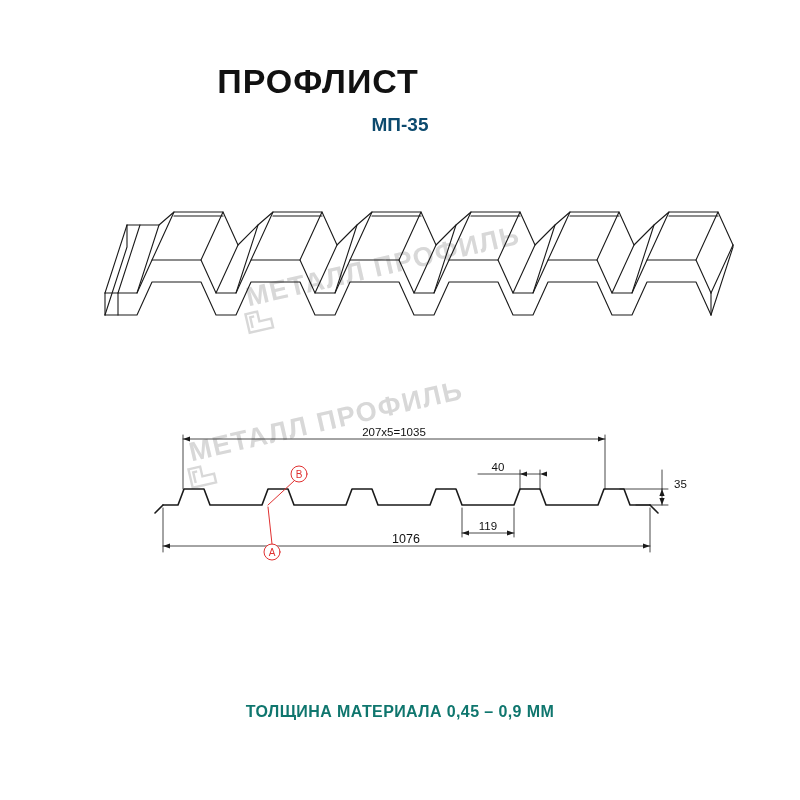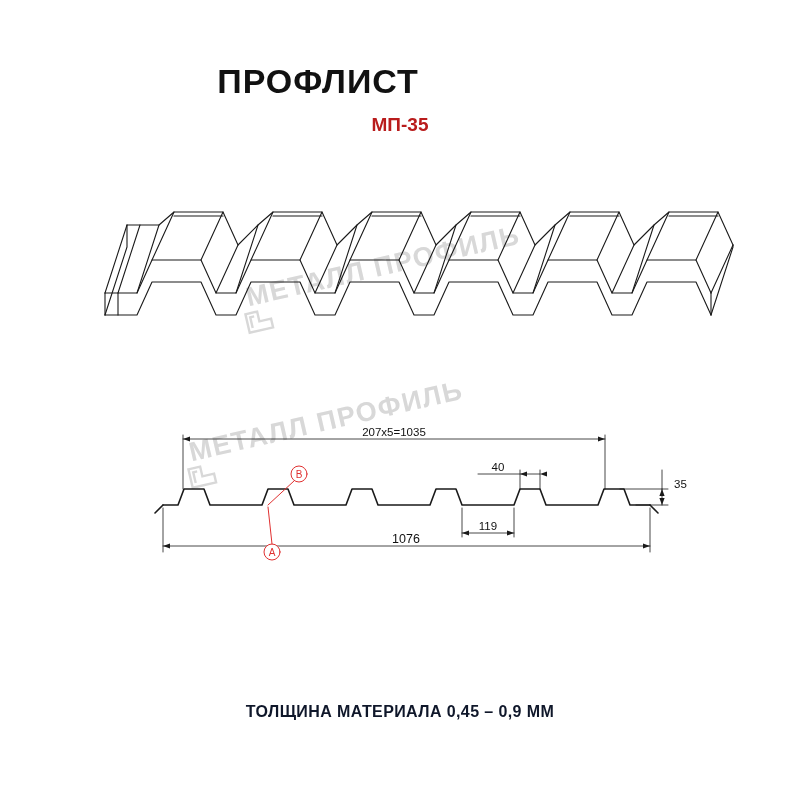--- a/index.html
+++ b/index.html
@@ -33,32 +33,32 @@
     color: #111111;
   }
   .subtitle {
     position: absolute;
     top: 114px;
     left: 0;
     width: 800px;
     text-align: center;
     font-size: 19px;
     font-weight: bold;
-    color: #b91c1c;
+    color: #0c4a6e;
   }
   .footer-note {
     position: absolute;
     top: 703px;
     left: 0;
     width: 800px;
     text-align: center;
     font-size: 16px;
     font-weight: bold;
     letter-spacing: 0.4px;
-    color: #0f172a;
+    color: #0f766e;
   }
   .svg-layer {
     position: absolute;
     top: 0;
     left: 0;
     width: 800px;
     height: 800px;
   }
   .wm {
     position: absolute;

